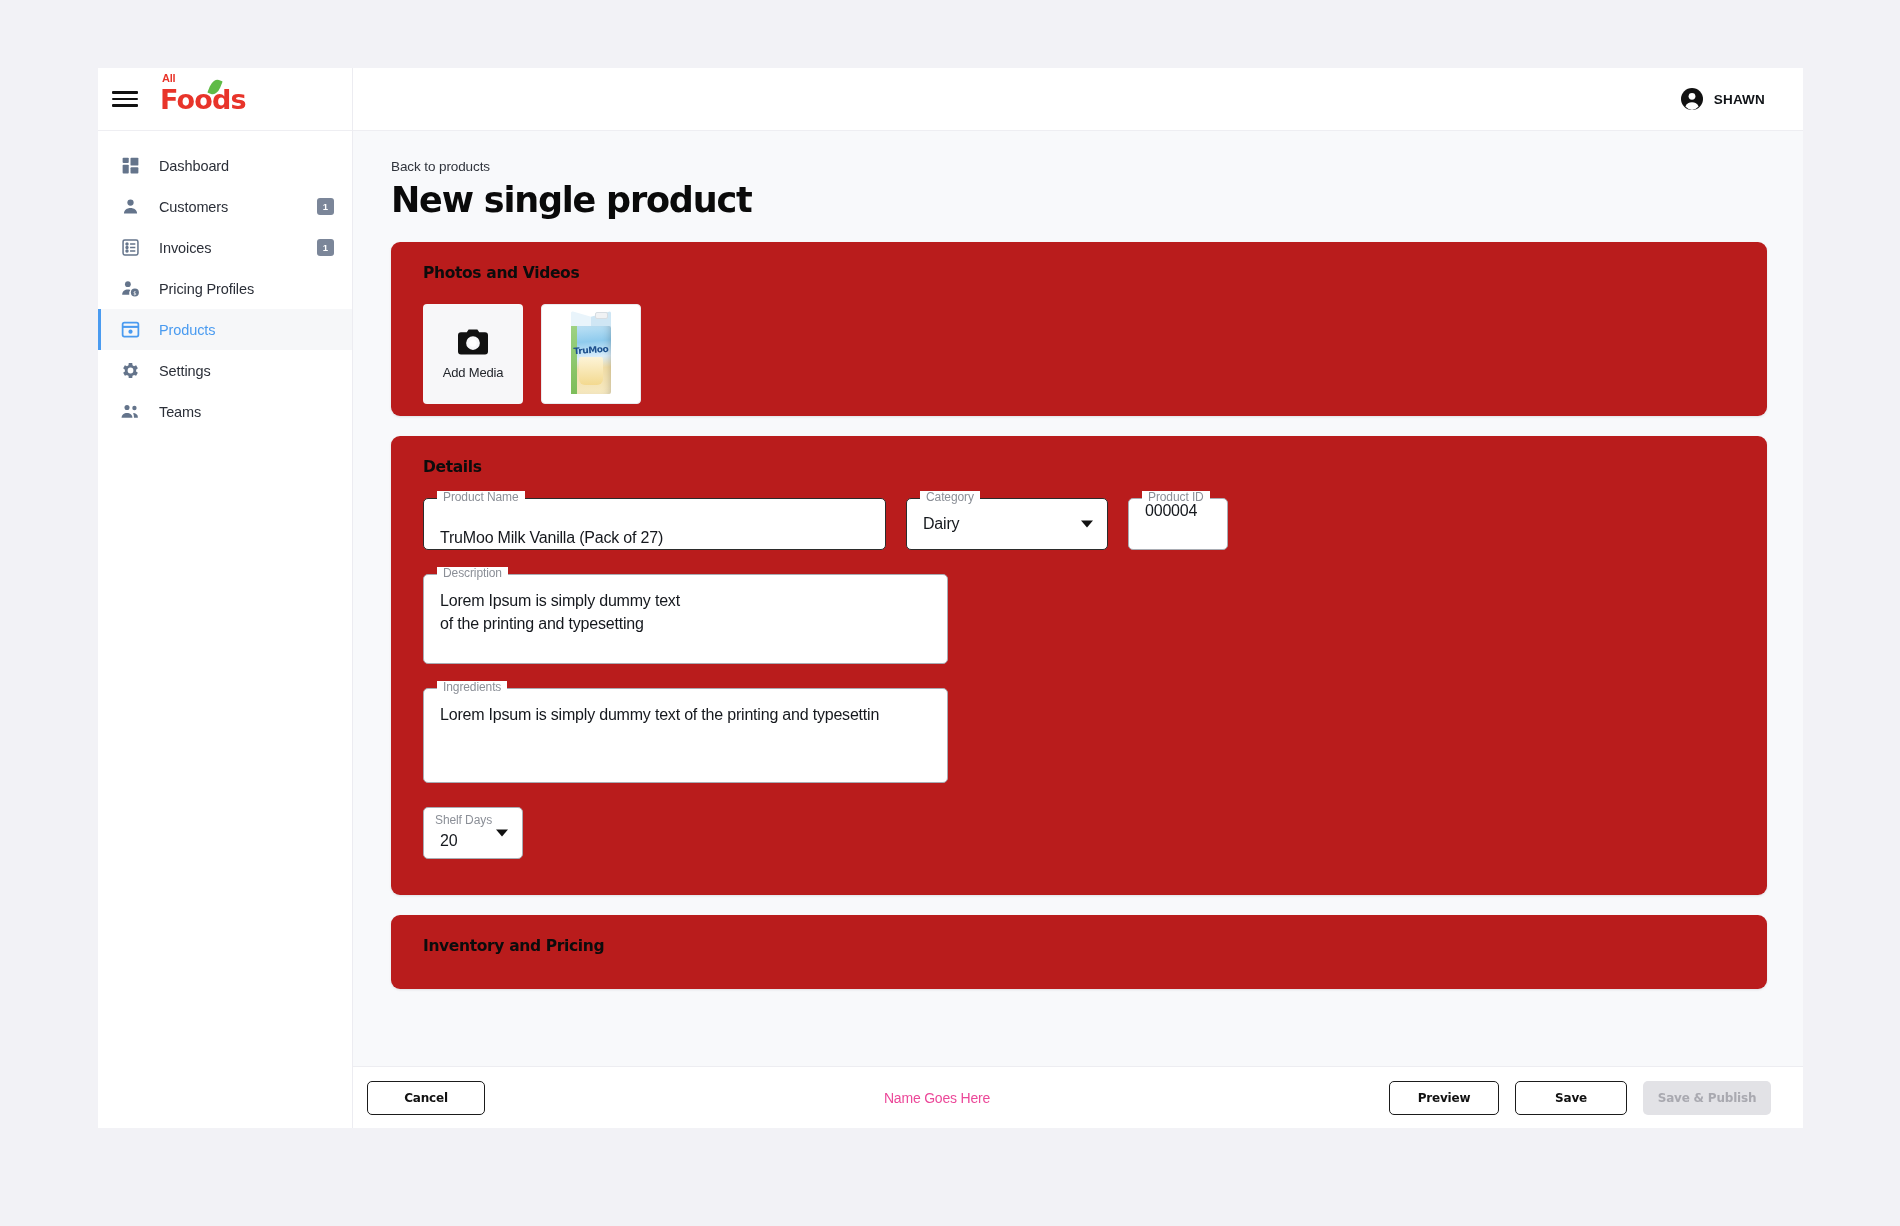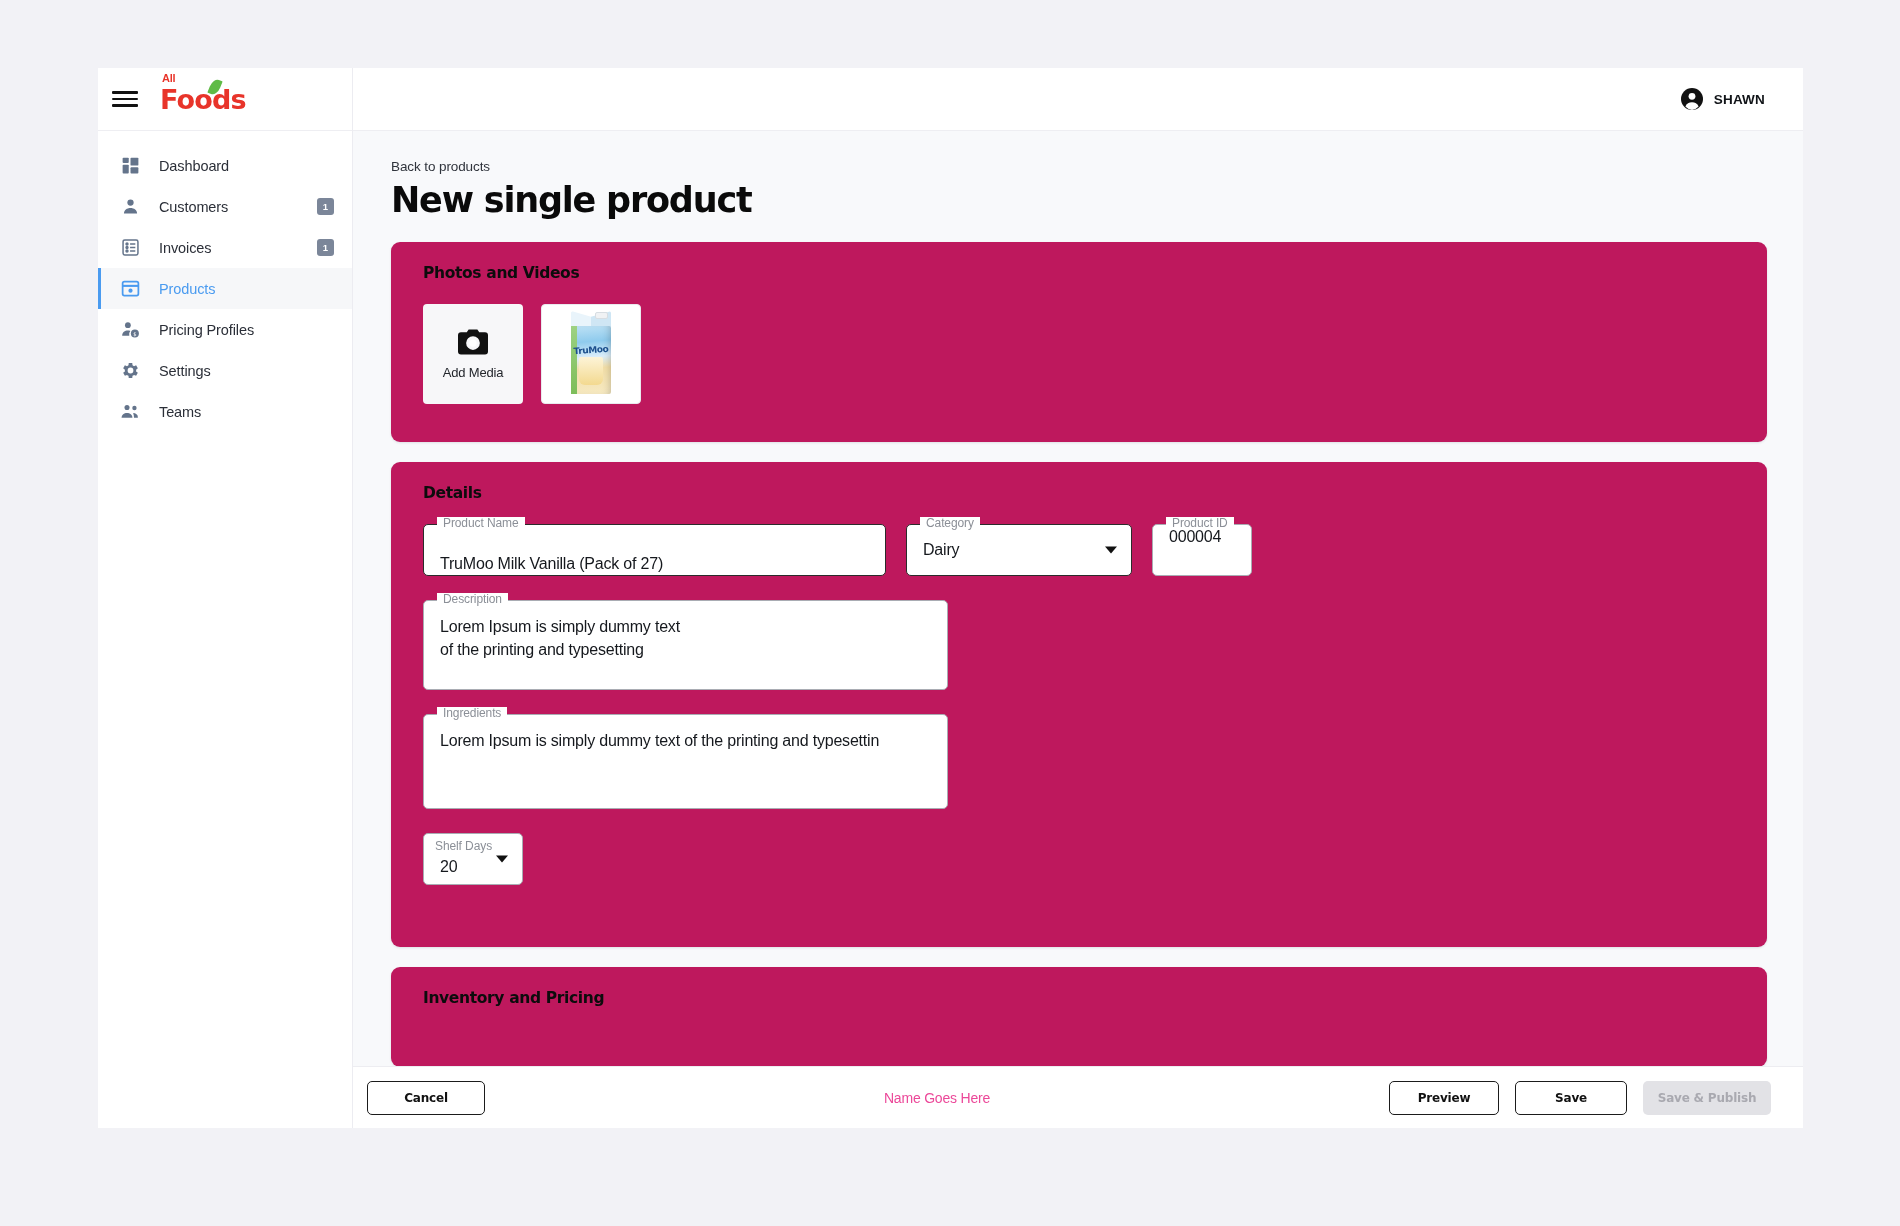--- a/index.html
+++ b/index.html
@@ -202,24 +202,24 @@
     font-weight: 800;
     color: #0a0a0a;
     letter-spacing: -1.2px;
     margin-top: 6px;
     margin-bottom: 22px;
     font-family: "DejaVu Sans", sans-serif;
   }
 
   
   .card {
-    background: #be185d;
+    background: #b91c1c;
     border-radius: 9px;
     box-shadow: 0 1px 3px rgba(16,24,40,0.07), 0 1px 2px rgba(16,24,40,0.04);
-    padding: 22px 28px 38px 32px;
+    padding: 22px 28px 12px 32px;
     margin-bottom: 20px;
   }
   .card-title {
     font-size: 15.5px;
     font-weight: 800;
     color: #0c0c0c;
     letter-spacing: -0.35px;
     margin-bottom: 22px;
     font-family: "DejaVu Sans", sans-serif;
   }
@@ -324,21 +324,21 @@
     font-size: 16px;
     color: #15181d;
     letter-spacing: -0.2px;
     padding: 0 16px;
     line-height: 1.45;
   }
 
   .f-name { width: 463px; height: 52px; display: flex; align-items: flex-end; }
   .f-name .field-value { width: 100%; }
 
-  .f-category { width: 226px; height: 52px; display: flex; align-items: center; position: relative; }
+  .f-category { width: 202px; height: 52px; display: flex; align-items: center; position: relative; }
   .f-pid { width: 100px; height: 52px; display: flex; }
 
   .f-desc { width: 525px; height: 90px; padding-top: 14px; }
   .f-ing  { width: 525px; height: 95px; padding-top: 14px; }
 
   .f-shelf { width: 100px; height: 52px; display: flex; align-items: center; position: relative; }
 
   .caret {
     position: absolute;
     right: 14px;
@@ -461,41 +461,41 @@
               <circle cx="8" cy="8" r="1.1" fill="currentColor"></circle>
               <circle cx="8" cy="12" r="1.1" fill="currentColor"></circle>
               <circle cx="8" cy="16" r="1.1" fill="currentColor"></circle>
               <path d="M11.5 8h6M11.5 12h6M11.5 16h6"></path>
             </svg>
         </span>
         <span class="nav-label">Invoices</span>
         <span class="badge">1</span>
       </div>
 
-      <div class="nav-item active">
-        <span class="nav-icon">
-          <svg viewBox="0 0 24 24" fill="none" stroke="currentColor" stroke-width="2">
-              <rect x="3" y="4" width="18" height="16" rx="2"></rect>
-              <path d="M3 9h18" stroke-width="2.4"></path>
-              <circle cx="12" cy="14.5" r="2.4" fill="currentColor" stroke="none"></circle>
-            </svg>
-        </span>
-        <span class="nav-label">Products</span>
-      </div>
-
       <div class="nav-item">
         <span class="nav-icon">
           <svg viewBox="0 0 24 24" fill="currentColor">
               <circle cx="9" cy="7" r="3.3"></circle>
               <path d="M2.5 19c0-3.7 3-5.9 6.5-5.9 1 0 2 .2 2.8.5A5.6 5.6 0 0 0 10.6 19z"></path>
               <circle cx="17" cy="16.5" r="4.6"></circle>
               <text x="17" y="19" font-size="6" fill="#fff" text-anchor="middle" font-family="DejaVu Sans">$</text>
             </svg>
         </span>
         <span class="nav-label">Pricing Profiles</span>
+      </div>
+
+      <div class="nav-item active">
+        <span class="nav-icon">
+          <svg viewBox="0 0 24 24" fill="none" stroke="currentColor" stroke-width="2">
+              <rect x="3" y="4" width="18" height="16" rx="2"></rect>
+              <path d="M3 9h18" stroke-width="2.4"></path>
+              <circle cx="12" cy="14.5" r="2.4" fill="currentColor" stroke="none"></circle>
+            </svg>
+        </span>
+        <span class="nav-label">Products</span>
       </div>
 
       <div class="nav-item">
         <span class="nav-icon">
           <svg viewBox="0 0 24 24" fill="currentColor">
               <path d="M19.4 13a7.6 7.6 0 0 0 0-2l2-1.6-2-3.4-2.4 1a7.6 7.6 0 0 0-1.7-1L15 3.4h-4L10.7 6a7.6 7.6 0 0 0-1.7 1l-2.4-1-2 3.4L6.6 11a7.6 7.6 0 0 0 0 2l-2 1.6 2 3.4 2.4-1a7.6 7.6 0 0 0 1.7 1l.3 2.6h4l.3-2.6a7.6 7.6 0 0 0 1.7-1l2.4 1 2-3.4zM13 15.3A3.3 3.3 0 1 1 16.3 12 3.3 3.3 0 0 1 13 15.3z" transform="translate(-1,0)"></path>
             </svg>
         </span>
         <span class="nav-label">Settings</span>
       </div>

